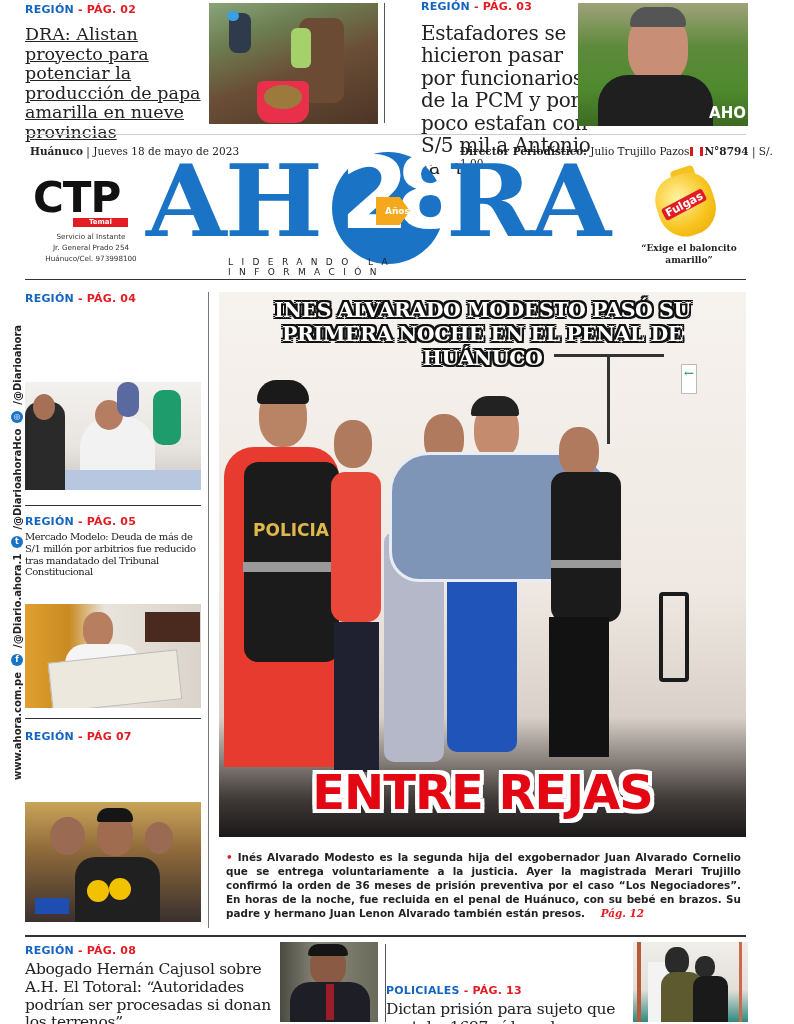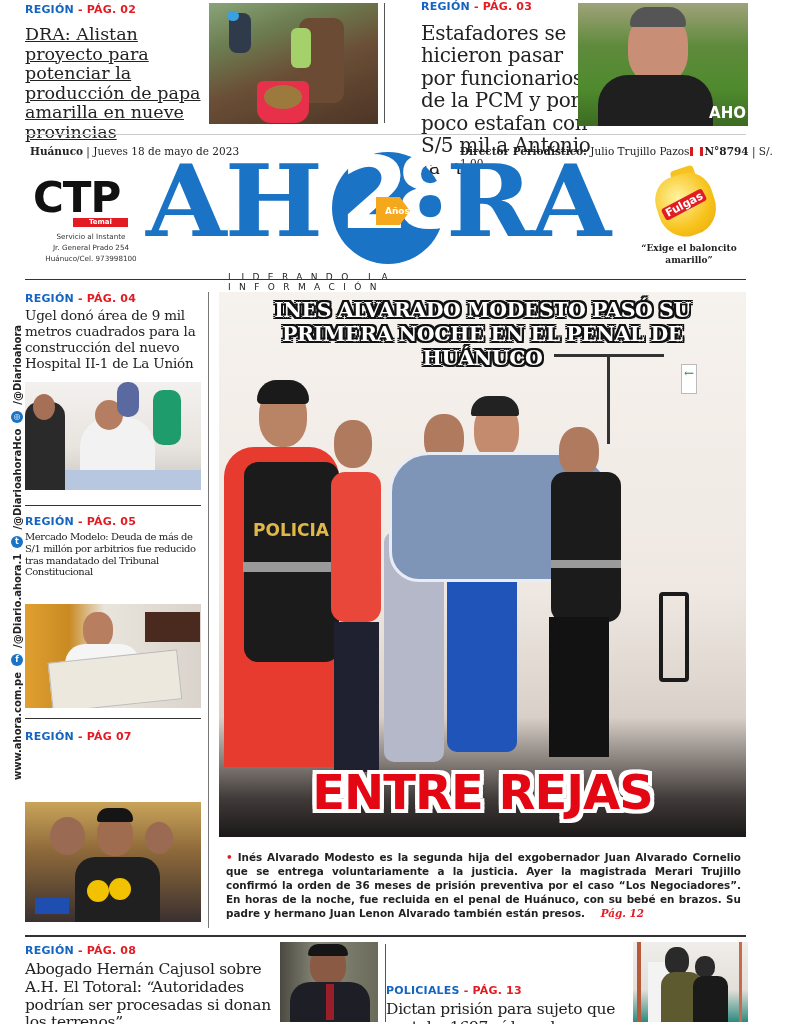--- a/index.html
+++ b/index.html
@@ -23,21 +23,21 @@
 
   .vrule { position: absolute; background: #555; width: 1px; }
   .hrule { position: absolute; background: #bbb; height: 1px; }
 
   
   .mast-line { position: absolute; top: 145px; font-size: 10.5px; font-family: "DejaVu Serif", serif; color: #222; }
   .mast-line b { font-weight: bold; }
   .flag-red { display: inline-block; width: 3px; height: 9px; background: #d71920; margin: 0 1px; vertical-align: -1px; }
 
   .logo-word { position: absolute; top: 152px; font-family: "DejaVu Serif", serif; font-weight: bold; font-size: 104px; color: #1a73c4; letter-spacing: -2px; line-height: 1; transform: scaleY(0.95); transform-origin: top left; }
-  .tagline { position: absolute; top: 272px; left: 228px; width: 330px; font-family: "DejaVu Sans", sans-serif; font-size: 9px; letter-spacing: 8.4px; color: #222; }
+  .tagline { position: absolute; top: 257px; left: 228px; width: 330px; font-family: "DejaVu Sans", sans-serif; font-size: 9px; letter-spacing: 8.4px; color: #222; }
 
   .circle28 { position: absolute; left: 332px; top: 152px; width: 112px; height: 112px; border-radius: 50%; background: #1a73c4; }
   .num28 { position: absolute; left: 340px; top: 144px; font-family: "DejaVu Sans", sans-serif; font-weight: bold; font-size: 100px; color: #fff; letter-spacing: -14px; line-height: 1; }
   .anos { position: absolute; left: 376px; top: 197px; width: 34px; height: 28px; background: #f6a81c; clip-path: polygon(0 0, 70% 0, 100% 50%, 70% 100%, 0 100%); font-family: "DejaVu Sans", sans-serif; font-weight: bold; font-size: 9px; color: #fff; line-height: 28px; padding-left: 9px; }
 
   .ctp { position: absolute; left: 33px; top: 178px; }
   .ctp-word { font-family: "DejaVu Sans", sans-serif; font-weight: bold; font-size: 42px; color: #111; letter-spacing: -1px; line-height: 40px; }
   .ctp-temal { position: absolute; left: 40px; top: 40px; width: 55px; height: 9px; background: #e31b23; color: #fff; font-family: "DejaVu Sans", sans-serif; font-size: 7px; font-weight: bold; text-align: center; line-height: 9px; }
   .ctp-info { position: absolute; left: 36px; top: 231px; width: 110px; text-align: center; font-family: "DejaVu Sans", sans-serif; font-size: 7.2px; color: #333; line-height: 11px; }
 
@@ -169,21 +169,20 @@
     <span>/@Diarioahora</span>
   </div>
 </div>
 
 <div class="left-story" style="top:292px; height:205px;">
   <div class="kicker">
     <span class="sec">REGIÓN</span>
     <span class="sep">-</span>
     <span class="pg">PÁG. 04</span>
   </div>
-  <div class="headline">Ugel donó área de 9 mil metros cuadrados para la construcción del nuevo Hospital II-1 de La Unión</div>
   <div class="photo" style="top:90px; background: linear-gradient(180deg, #f3f1ef 0%, #e8e4df 60%, #c9c4bf 100%);">
     <div style="position:absolute; left:0; top:20px; width:40px; height:90px; background:#2a2a2a; border-radius:14px 14px 0 0;"></div>
     <div style="position:absolute; left:8px; top:12px; width:22px; height:26px; background:#a57055; border-radius:50%;"></div>
     <div style="position:absolute; left:55px; top:35px; width:75px; height:75px; background:#f2f2f2; border-radius:30px 30px 0 0;"></div>
     <div style="position:absolute; left:70px; top:18px; width:28px; height:30px; background:#b57e62; border-radius:50%;"></div>
     <div style="position:absolute; left:92px; top:0px; width:22px; height:35px; background:#5a6aa0; border-radius:10px;"></div>
     <div style="position:absolute; left:128px; top:8px; width:28px; height:55px; background:#1f9c6c; border-radius:10px;"></div>
     <div style="position:absolute; left:40px; top:88px; width:136px; height:20px; background:#b7c7e0;"></div>
   </div>
 </div>

